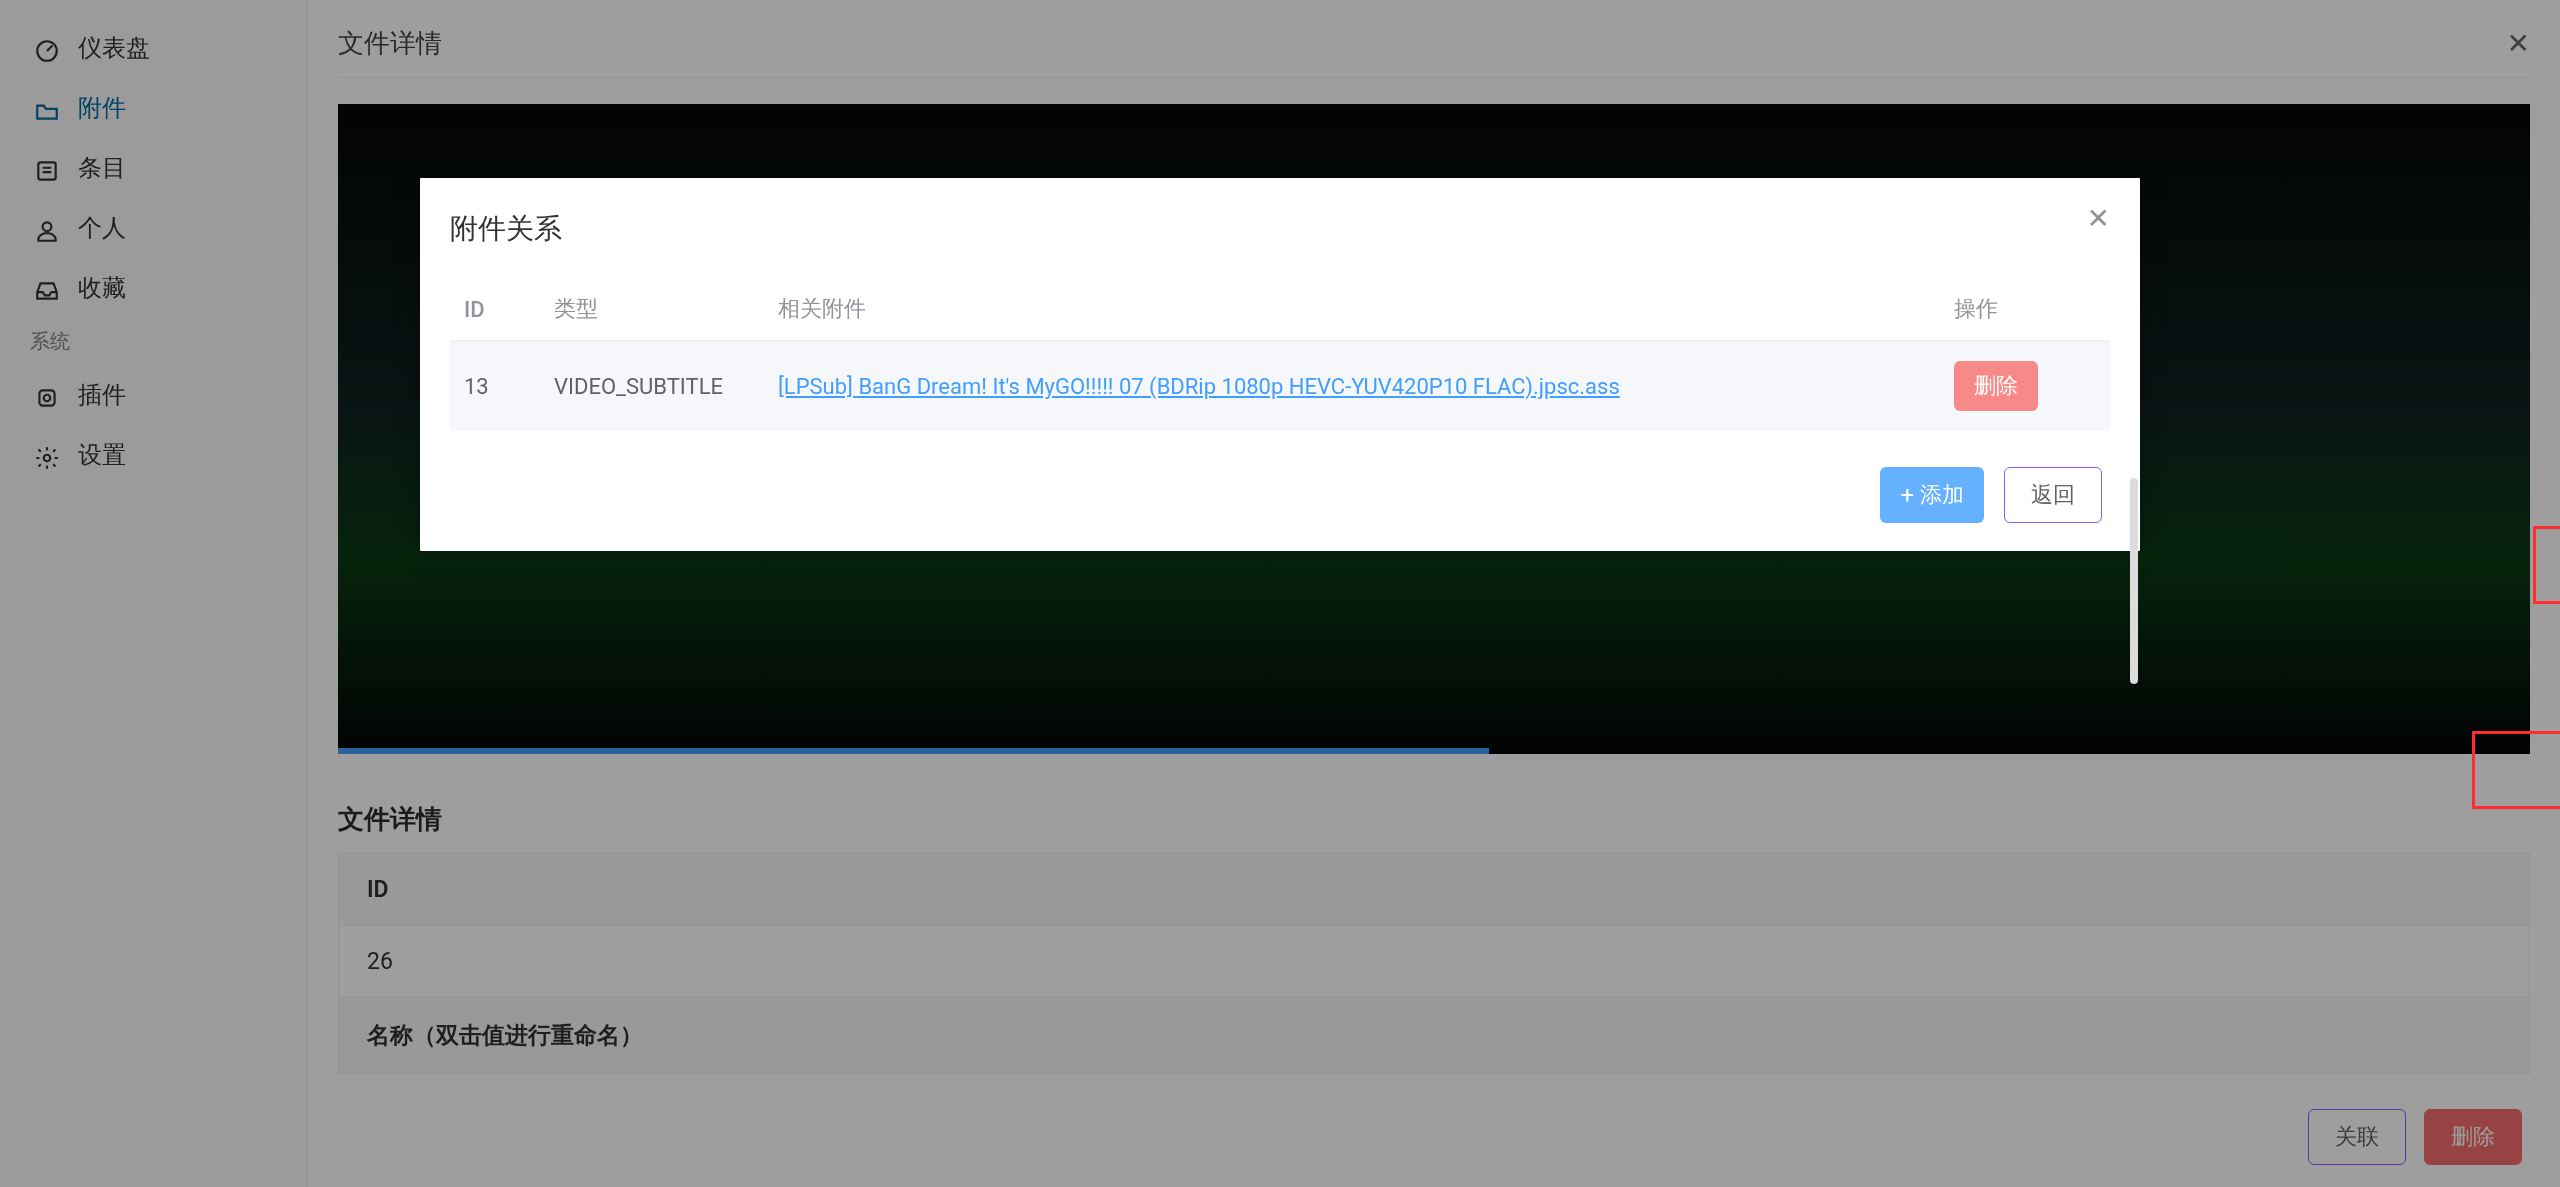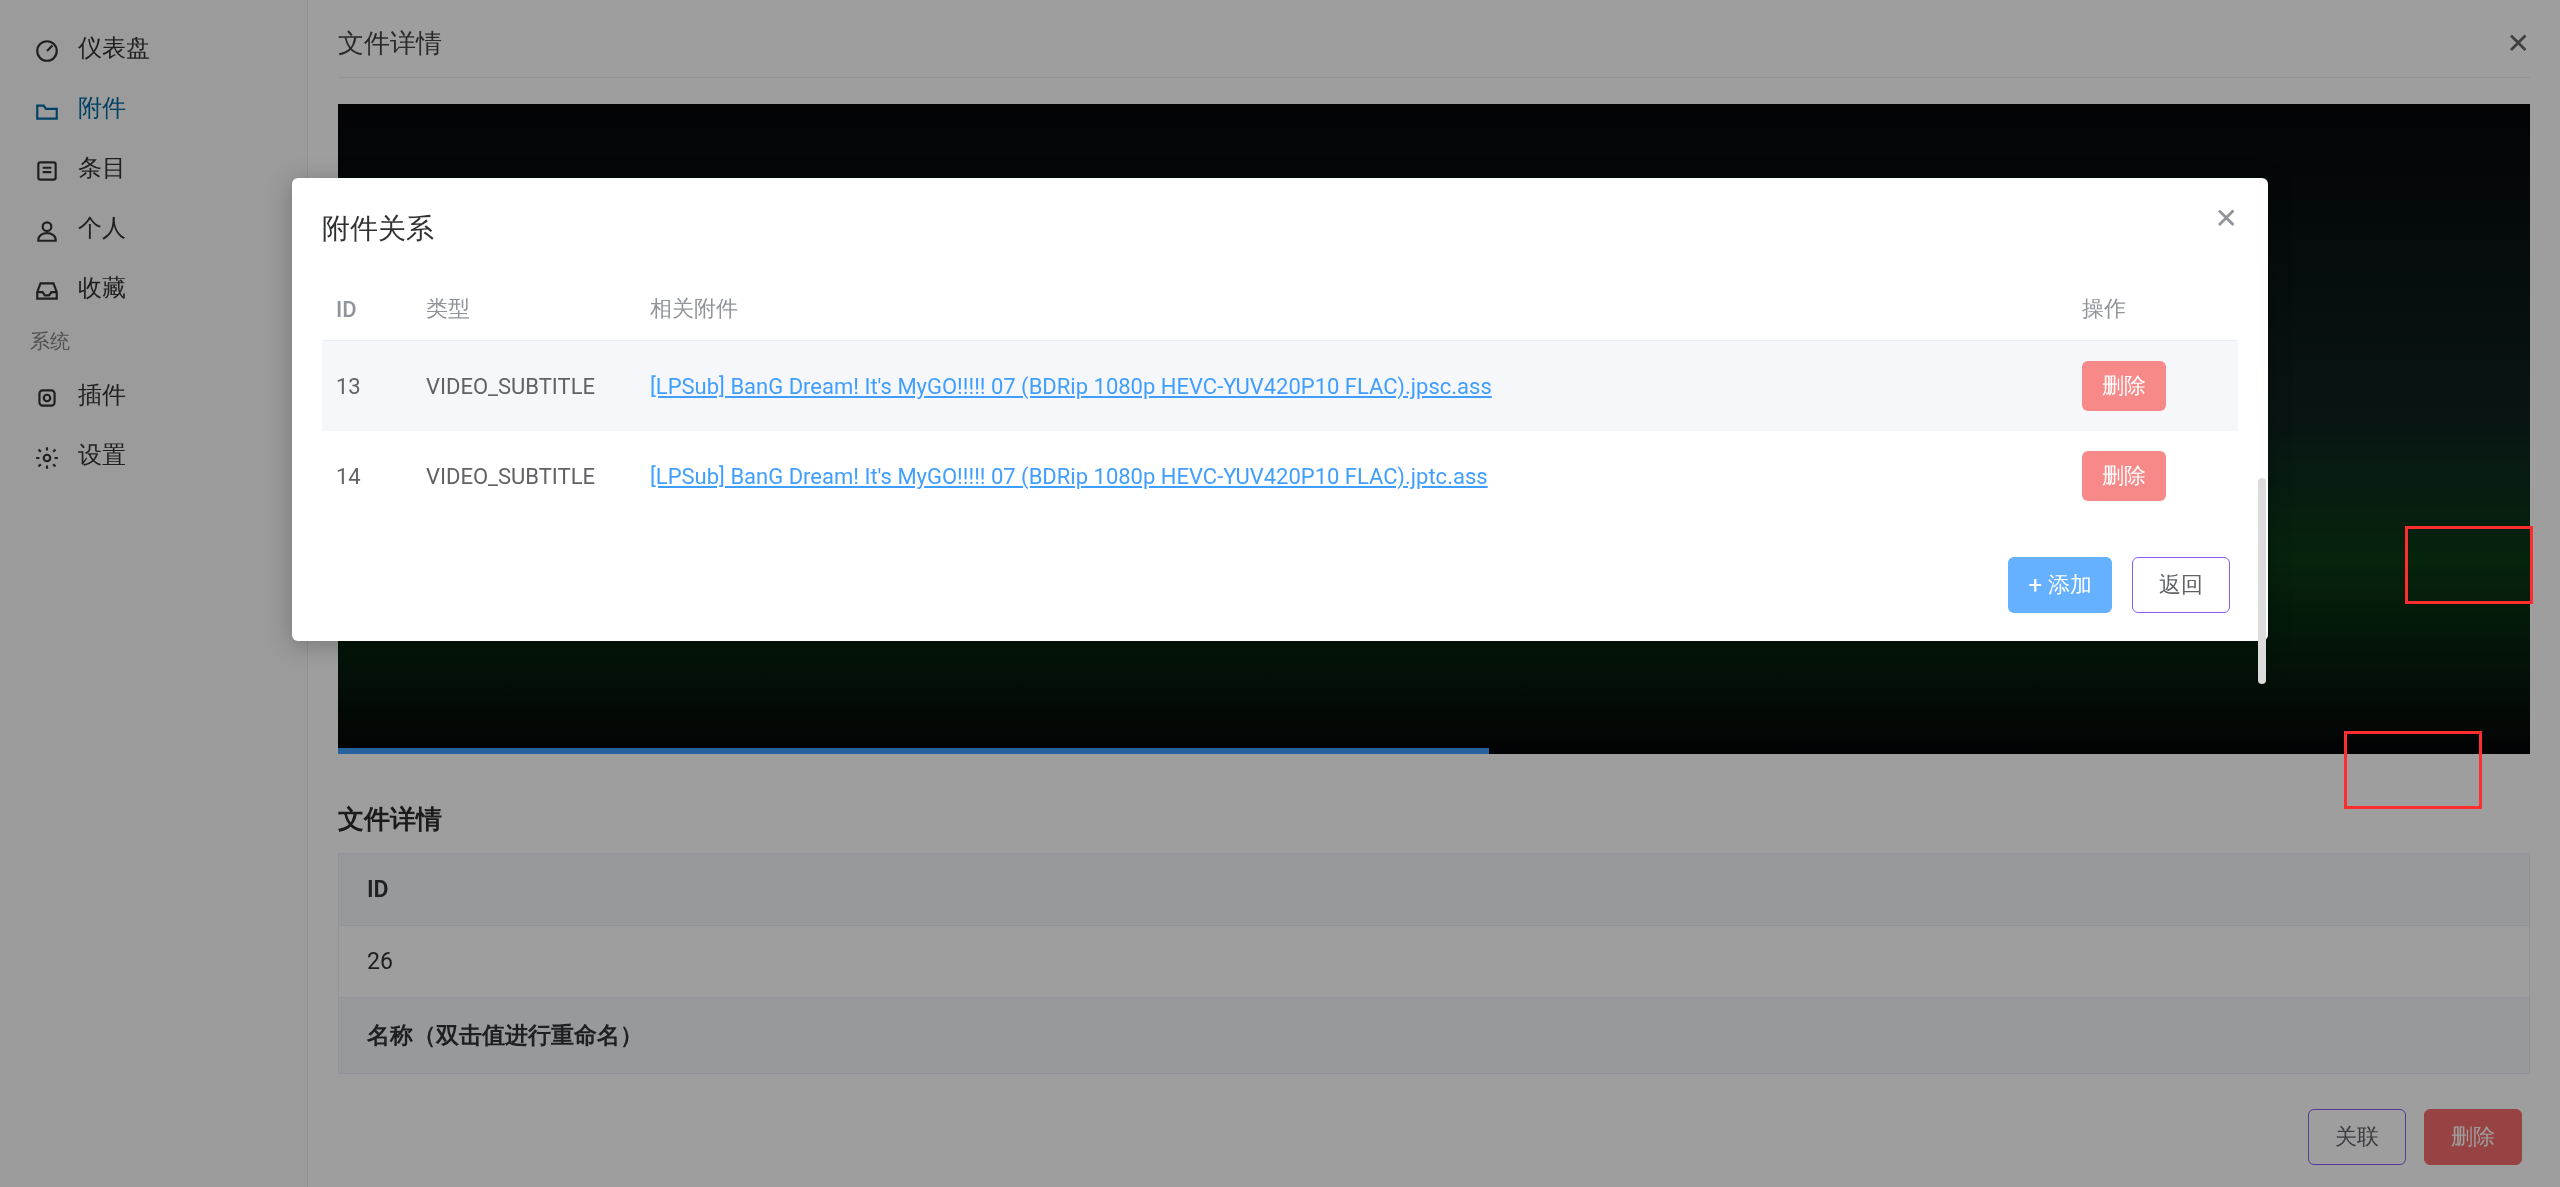--- a/index.html
+++ b/index.html
@@ -26,21 +26,21 @@
     .det-table th { text-align:left; background:#f5f7fa; color:#333; font-weight:600; font-size:23px; padding:22px 28px; border:1px solid #ebeef5; }
     .det-table td { background:#fff; font-size:23px; padding:22px 28px; border:1px solid #ebeef5; }
     .btm-bar { position:absolute; right:38px; bottom:22px; display:flex; gap:18px; }
     .btn { border:1px solid #8b5cf6; background:#fff; color:#606266; padding:12px 26px; border-radius:6px; font-size:22px; cursor:pointer; }
     .btn.danger { background:#f56c6c; color:#fff; border-color:#f56c6c; }
 
     
     .overlay { position:absolute; inset:0; background:rgba(0,0,0,0.38); }
 
     
-    .modal { position:absolute; top:178px; left:50%; transform:translateX(-50%); width:1976px; background:#fff; border-radius:6px; box-shadow:0 4px 24px rgba(0,0,0,0.25); padding:32px 30px 28px 30px; }
+    .modal { position:absolute; top:178px; left:50%; transform:translateX(-50%); width:1720px; background:#fff; border-radius:1px; box-shadow:0 4px 24px rgba(0,0,0,0.25); padding:32px 30px 28px 30px; }
     .m-title { font-size:28px; color:#303133; padding-bottom:18px; }
     .m-close { position:absolute; top:24px; right:30px; color:#909399; font-size:28px; cursor:pointer; }
     .m-body { margin-top:12px; }
     .m-tbl { width:100%; border-collapse:collapse; }
     .m-tbl th { text-align:left; font-weight:500; color:#909399; font-size:22px; padding:16px 14px; border-bottom:1px solid #ebeef5; }
     .m-tbl td { font-size:22px; padding:20px 14px; color:#606266; }
     .m-tbl tr.row:hover,.m-tbl tr.row:first-of-type { background:#f97316; }
     .m-tbl tr.row:first-of-type td { background:#f5f7fa; }
     .m-tbl a { color:#409eff; text-decoration:underline; }
     .col-id { width:90px; }
@@ -171,26 +171,20 @@
           <th class="col-act">操作</th>
         </tr>
       </thead>
       <tbody>
         <tr class="row">
           <td>13</td>
           <td>VIDEO_SUBTITLE</td>
           <td><a href="#">[LPSub] BanG Dream! It's MyGO!!!!! 07 (BDRip 1080p HEVC-YUV420P10 FLAC).jpsc.ass</a></td>
           <td><button class="btn-sm danger">删除</button></td>
         </tr>
-        <tr class="row">
-          <td>14</td>
-          <td>VIDEO_SUBTITLE</td>
-          <td><a href="#">[LPSub] BanG Dream! It's MyGO!!!!! 07 (BDRip 1080p HEVC-YUV420P10 FLAC).jptc.ass</a></td>
-          <td><button class="btn-sm danger">删除</button></td>
-        </tr>
       </tbody>
     </table>
   </div>
   <div class="m-foot">
     <button class="btn-sm primary">
         <span class="plus">+</span>
         <span>添加</span>
       </button>
     <button class="btn">返回</button>
   </div>

